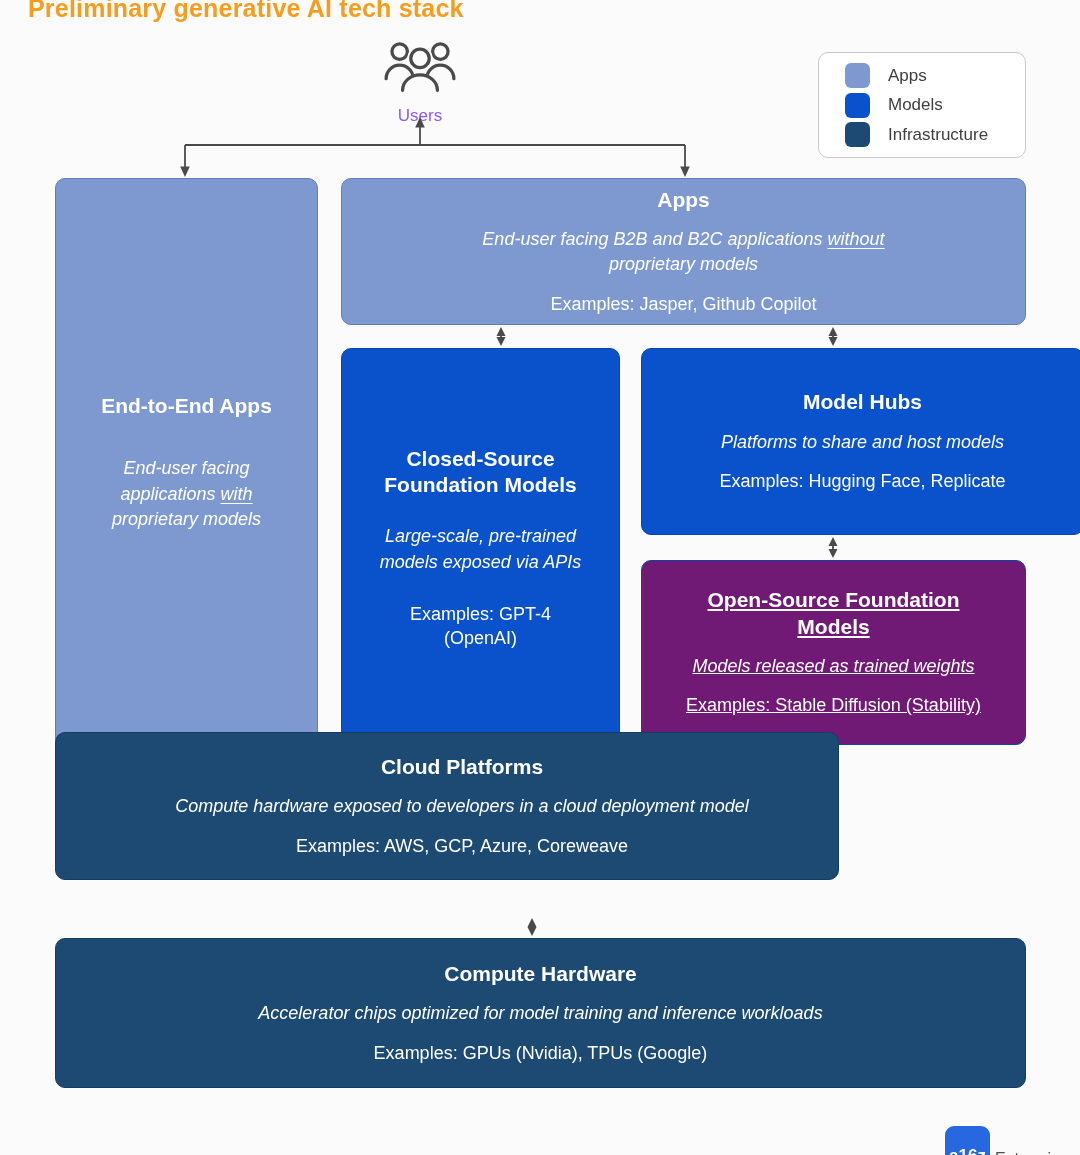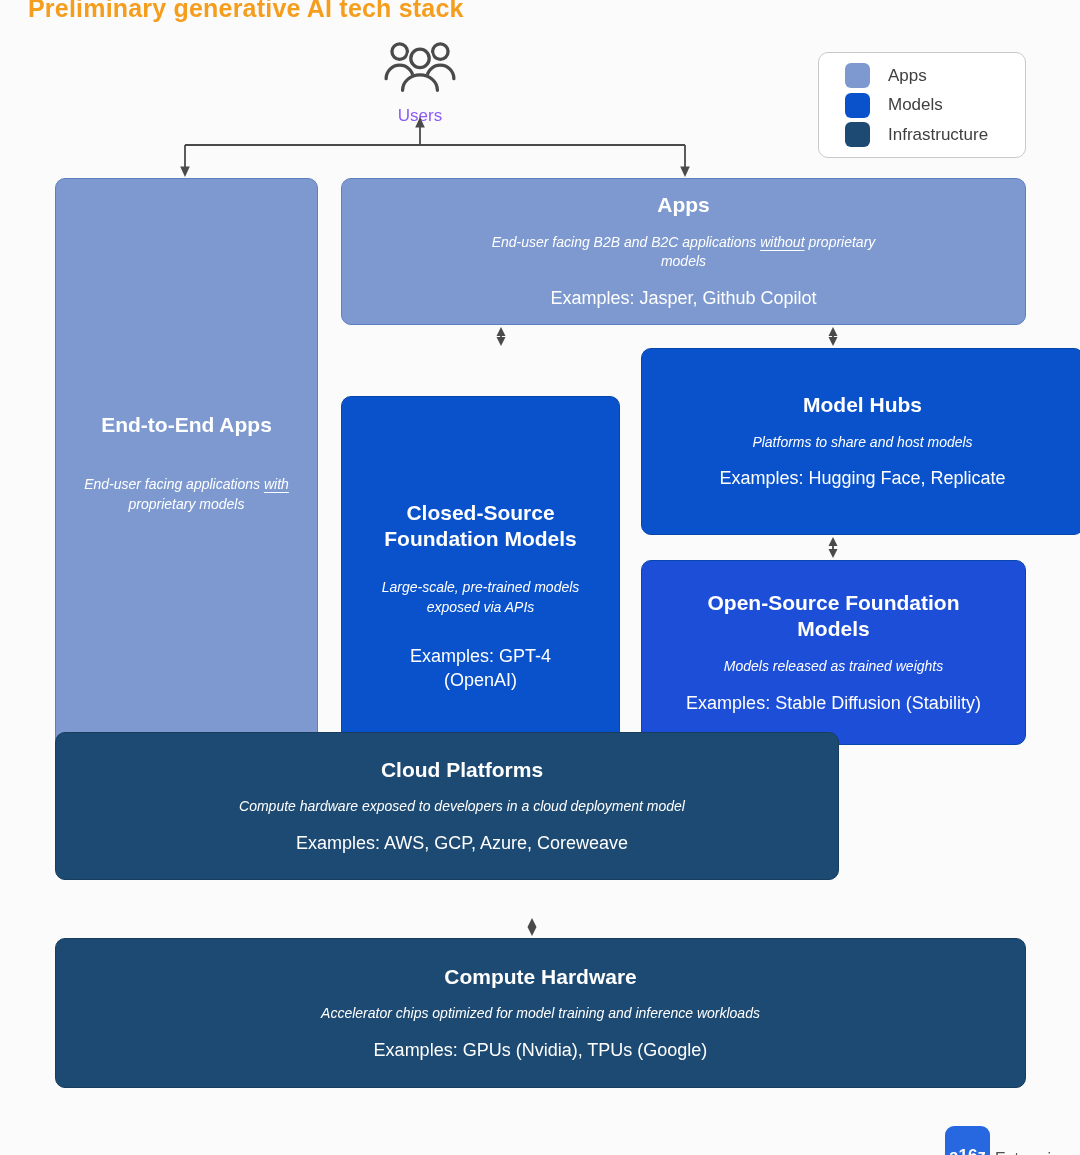--- a/index.html
+++ b/index.html
@@ -34,29 +34,29 @@
   .box {
     position:absolute; border-radius:10px; color:#ffffff;
     box-sizing:border-box; padding:12px 18px;
     display:flex; flex-direction:column; align-items:center; justify-content:center;
     text-align:center;
   }
   .box.light { border:1.5px solid #5E7FBF; }
   .box.blue  { border:1.5px solid #0847A9; }
   .box.navy  { border:1.5px solid #173D5F; }
   .box-title    { font-weight:700; font-size:21px; line-height:1.25; }
-  .box-desc     { font-style:italic; font-size:14px; line-height:1.42; }
+  .box-desc     { font-style:italic; font-size:18px; line-height:1.42; }
   .box-examples { font-size:18px; line-height:1.35; }
   .u { text-decoration:underline; text-underline-offset:3px; }
   .gap-lg { gap:37px; }
   .gap-md { gap:26px; }
   .gap-sm { gap:14px; }
   .pos-e2e    { left:55px;  top:178px; width:263px; height:570px; }
   .pos-apps   { left:341px; top:178px; width:685px; height:147px; }
-  .pos-closed { left:341px; top:348px; width:279px; height:400px;margin-top:48px; }
+  .pos-closed { left:341px; top:348px; width:279px; height:400px; }
   .pos-hubs   { left:641px; top:348px; width:443px; height:187px; }
   .pos-open   { left:641px; top:560px; width:385px; height:185px; }
   .pos-cloud  { left:55px;  top:732px; width:784px; height:148px;padding-left:48px; }
   .pos-comp   { left:55px;  top:938px; width:971px; height:150px; }
   .w210 { max-width:212px; } .w230 { max-width:232px; } .w250 { max-width:252px; }
   .w410 { max-width:420px; }
   
   .logo { position:absolute; left:945px; top:1126px; display:flex; align-items:flex-end; gap:5px; }
   .logo-mark {
     width:45px; height:42px; border-radius:9px;
@@ -161,21 +161,21 @@
     <div class="box-desc w210">Large-scale, pre-trained models exposed via APIs</div>
     <div class="box-examples w210">Examples: GPT-4 (OpenAI)</div>
   </div>
 
   <div class="box blue pos-hubs gap-sm" style="background-color: rgb(9, 82, 203);">
     <div class="box-title">Model Hubs</div>
     <div class="box-desc">Platforms to share and host models</div>
     <div class="box-examples">Examples: Hugging Face, Replicate</div>
   </div>
 
-  <div class="box blue pos-open gap-sm" style="background-color: #1d4ed8;">
+  <div class="box blue pos-open gap-sm" style="background-color: #701a75; text-decoration: underline;">
     <div class="box-title w250">Open-Source Foundation Models</div>
     <div class="box-desc">Models released as trained weights</div>
     <div class="box-examples">Examples: Stable Diffusion (Stability)</div>
   </div>
 
   <div class="box navy pos-cloud gap-sm" style="background-color: rgb(29, 74, 114);">
     <div class="box-title">Cloud Platforms</div>
     <div class="box-desc">Compute hardware exposed to developers in a cloud deployment model</div>
     <div class="box-examples">Examples: AWS, GCP, Azure, Coreweave</div>
   </div>

